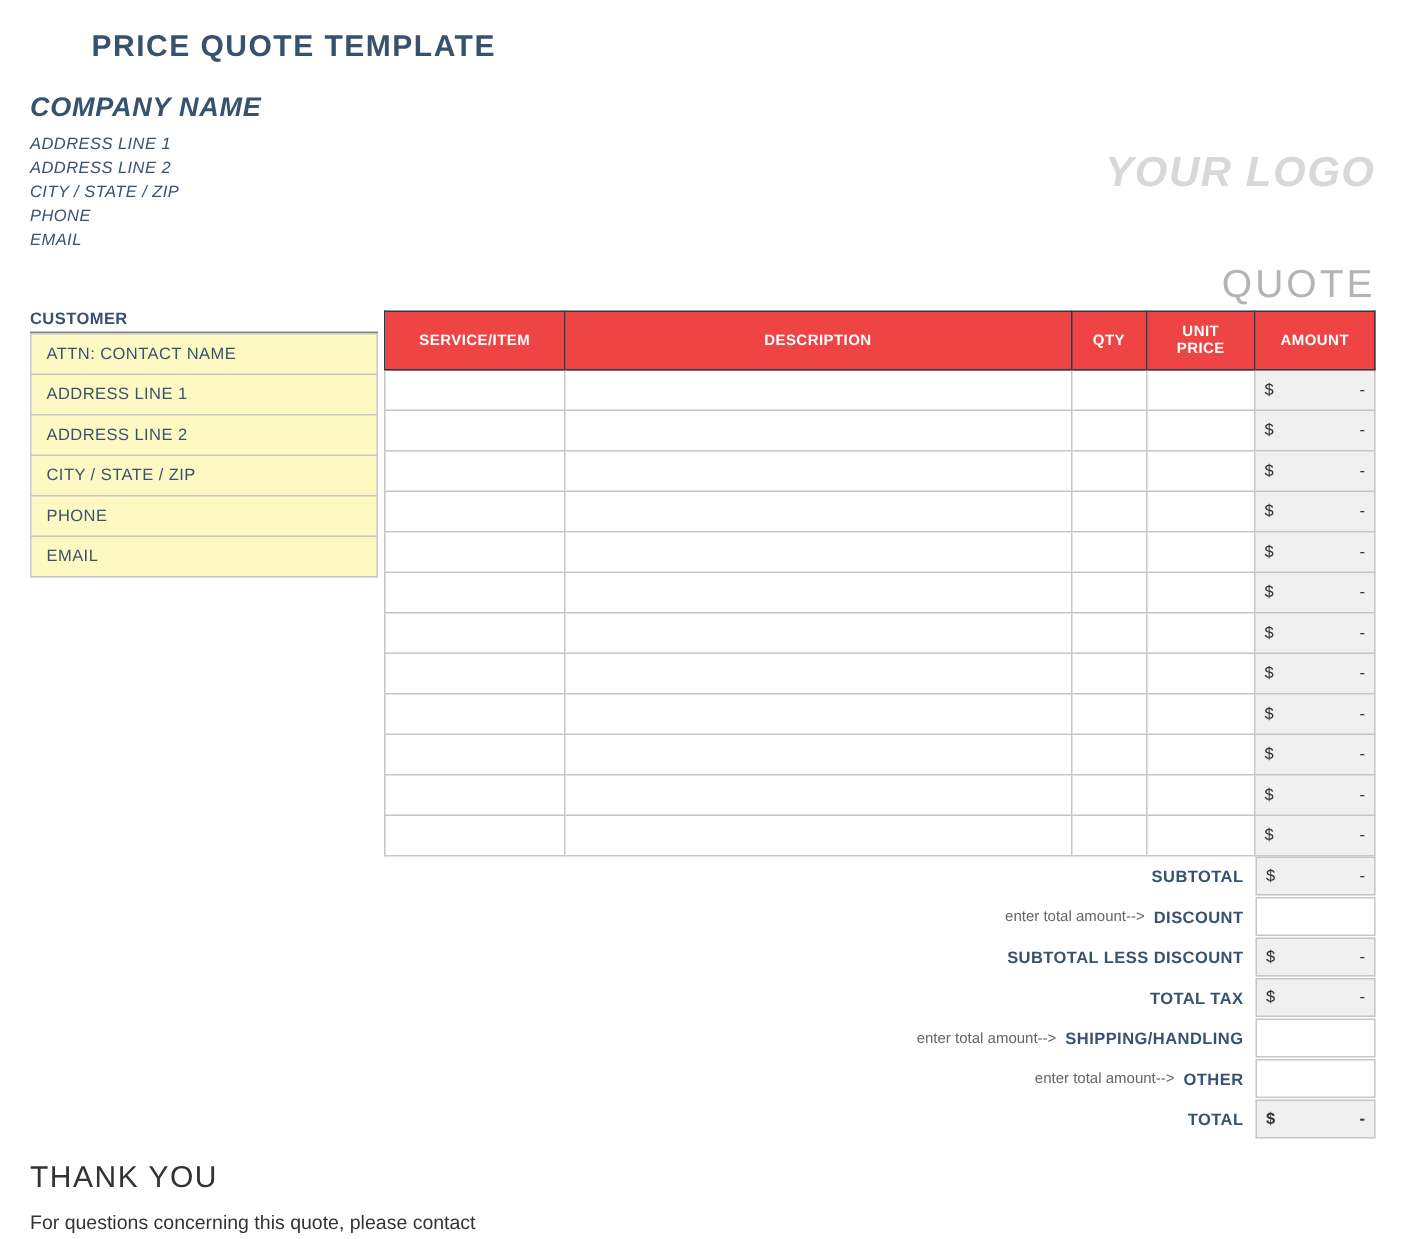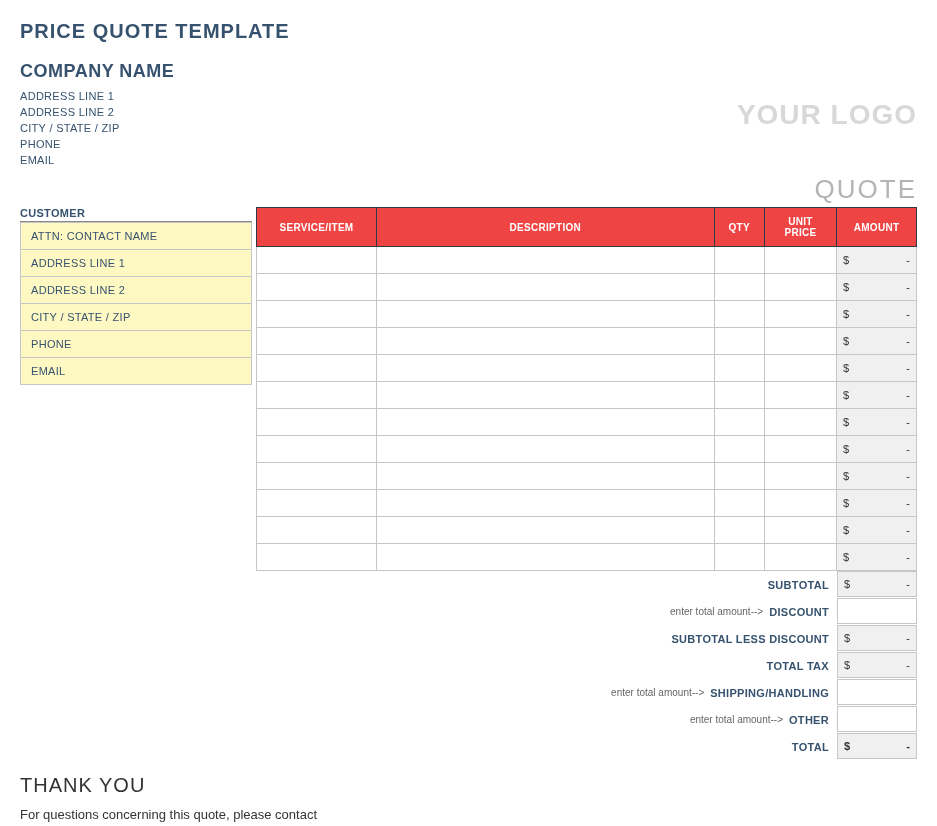--- a/index.html
+++ b/index.html
@@ -9,27 +9,29 @@
     padding: 20px;
     background: #fff;
     color: #333;
     font-size: 12px;
     width: 937px;
   }
   .header-row {
     display: flex;
     justify-content: space-between;
     align-items: flex-start;
+    font-style: italic;
   }
   .title {
     font-size: 20px;
     color: #36526e;
     letter-spacing: 1px;
     font-weight: bold;
     margin-bottom: 18px;
+    margin-left: 41px;
   }
   .company-name {
     font-size: 18px;
     color: #37526f;
     letter-spacing: 0.5px;
     font-weight: bold;
     margin-bottom: 6px;
   }
   .logo-text {
     font-size: 28px;

